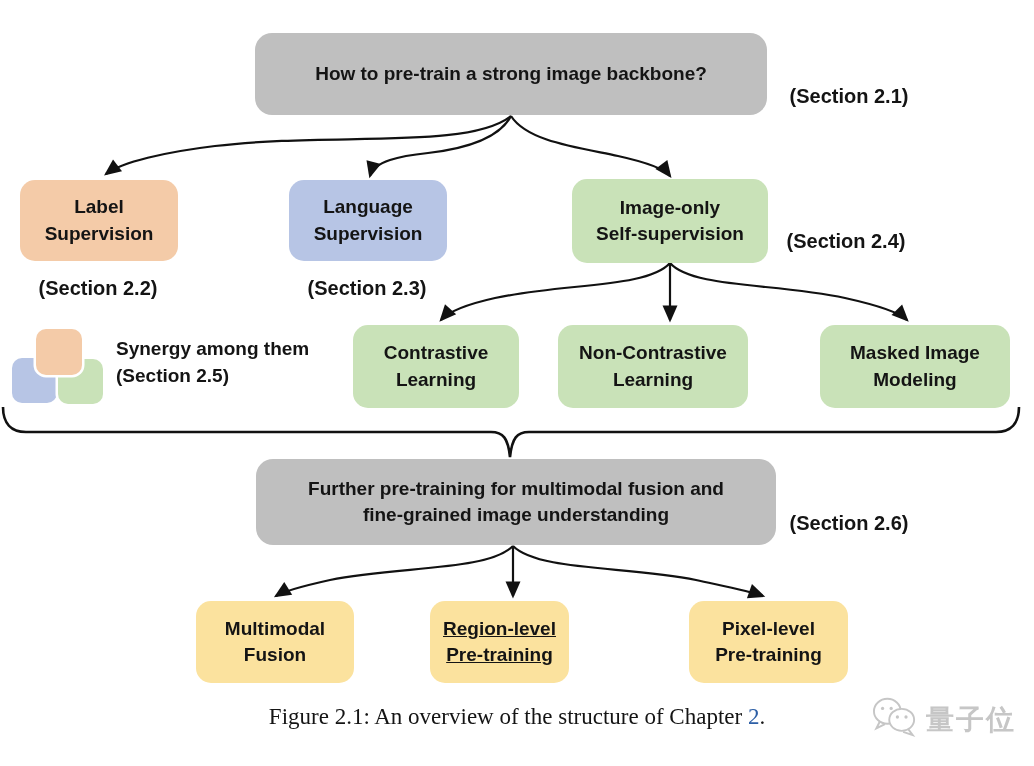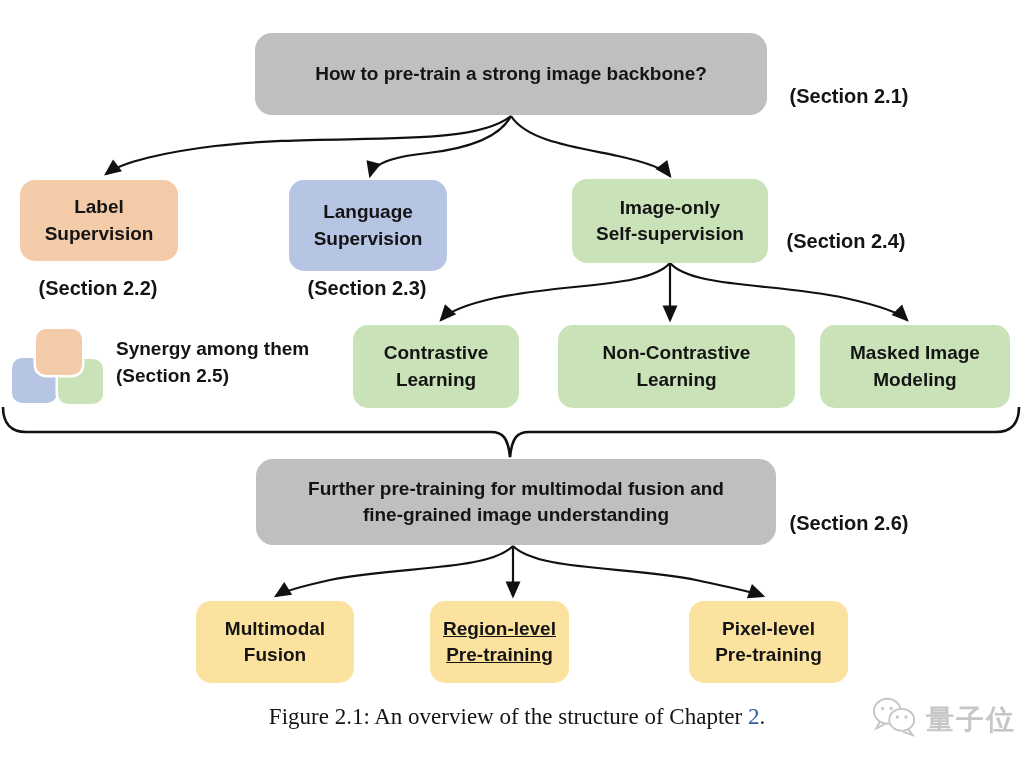--- a/index.html
+++ b/index.html
@@ -73,37 +73,37 @@
     <path class="arrow" marker-end="url(#arrowhead)" d="M 513 546 C 538 571, 626 566, 696 580 C 723 586, 749 591, 763 596"></path>
   </svg>
 
   <div class="node gray" style="left:255px;top:33px;width:512px;height:82px;border-radius:17px;">How to pre-train a strong image backbone?</div>
   <div class="section" style="left:781px;top:85px;width:136px;">(Section 2.1)</div>
 
   <div class="node orange" style="left:20px;top:180px;width:158px;height:81px;">Label
 Supervision</div>
   <div class="section" style="left:18px;top:277px;width:160px;">(Section 2.2)</div>
 
-  <div class="node blue" style="left:289px;top:180px;width:158px;height:91px;">Language
+  <div class="node blue" style="left:289px;top:180px;width:158px;height:81px;">Language
 Supervision</div>
   <div class="section" style="left:287px;top:277px;width:160px;">(Section 2.3)</div>
 
   <div class="node green" style="left:572px;top:179px;width:196px;height:84px;">Image-only
 Self-supervision</div>
   <div class="section" style="left:778px;top:230px;width:136px;">(Section 2.4)</div>
 
   <div class="syn-square blue" style="left:12px;top:358px;width:45px;height:45px;z-index:1;"></div>
   <div class="syn-square green" style="left:58px;top:359px;width:45px;height:45px;z-index:2;"></div>
   <div class="syn-square orange" style="left:36px;top:329px;width:46px;height:46px;z-index:3;"></div>
   <div class="synergy-label" style="left:116px;top:336px;width:234px;">Synergy among them
 (Section 2.5)</div>
 
   <div class="node green" style="left:353px;top:325px;width:166px;height:83px;">Contrastive
 Learning</div>
-  <div class="node green" style="left:558px;top:325px;width:237px;height:83px;">Non-Contrastive
+  <div class="node green" style="left:558px;top:325px;width:190px;height:83px;">Non-Contrastive
 Learning</div>
   <div class="node gray" style="left:256px;top:459px;width:520px;height:86px;border-radius:17px;">Further pre-training for multimodal fusion and
 fine-grained image understanding</div>
 
   <div class="node green" style="left:820px;top:325px;width:190px;height:83px;">Masked Image
 Modeling</div>
   <div class="section" style="left:781px;top:512px;width:136px;">(Section 2.6)</div>
 
   <div class="node yellow" style="left:196px;top:601px;width:158px;height:82px;">Multimodal
 Fusion</div>

